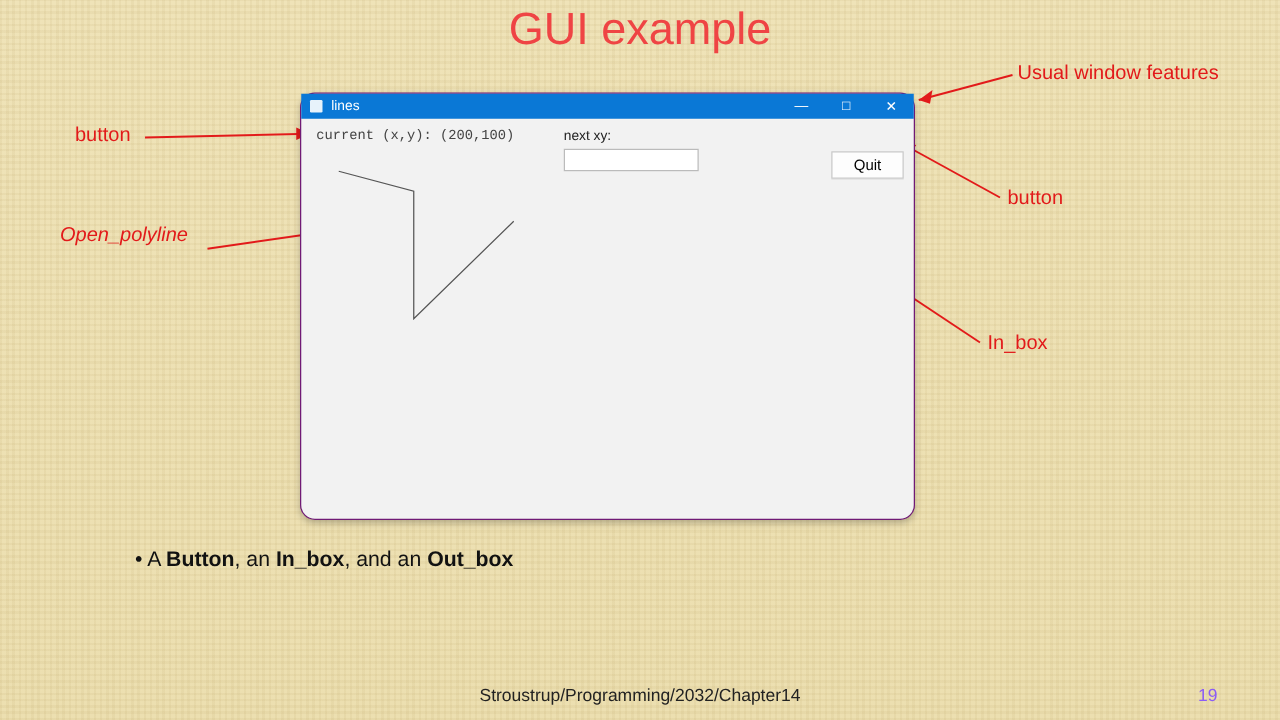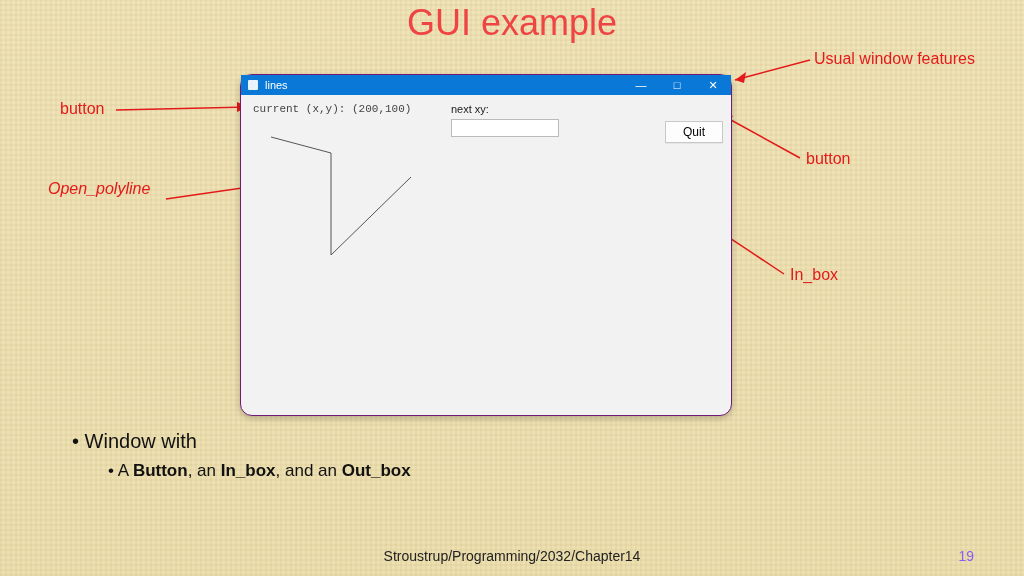--- a/index.html
+++ b/index.html
@@ -212,20 +212,19 @@
     <div class="next-label">next xy:</div>
     <input class="next-input" type="text" value="" style="">
     <div class="quit-btn">Quit</div>
     <svg class="polyline" viewBox="0 0 490 320">
       <polyline points="30,42 90,58 90,160 170,82" fill="none" stroke="#555" stroke-width="1"></polyline>
     </svg>
   </div>
 </div>
 
 <div class="bullets">
-  <div class="l1">Window with</div>
   <div class="l2">
     <span>A </span><b>Button</b><span>, an </span><b>In_box</b><span>, and an </span><b>Out_box</b>
   </div>
 </div>
 
 <div class="footer">Stroustrup/Programming/2032/Chapter14</div>
 <div class="pagenum">19</div>
 
 </body></html>

